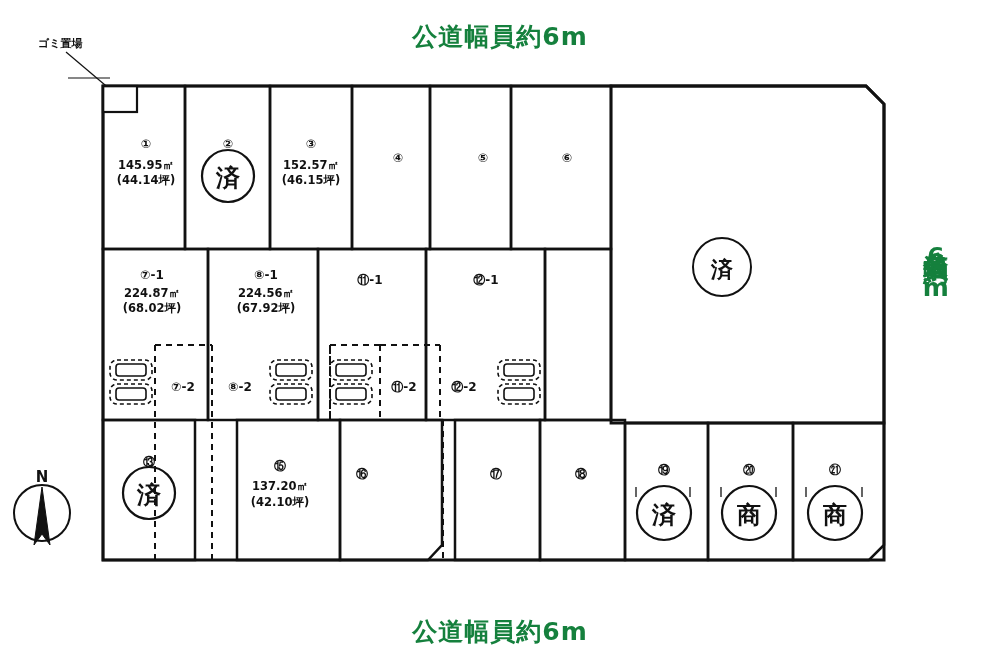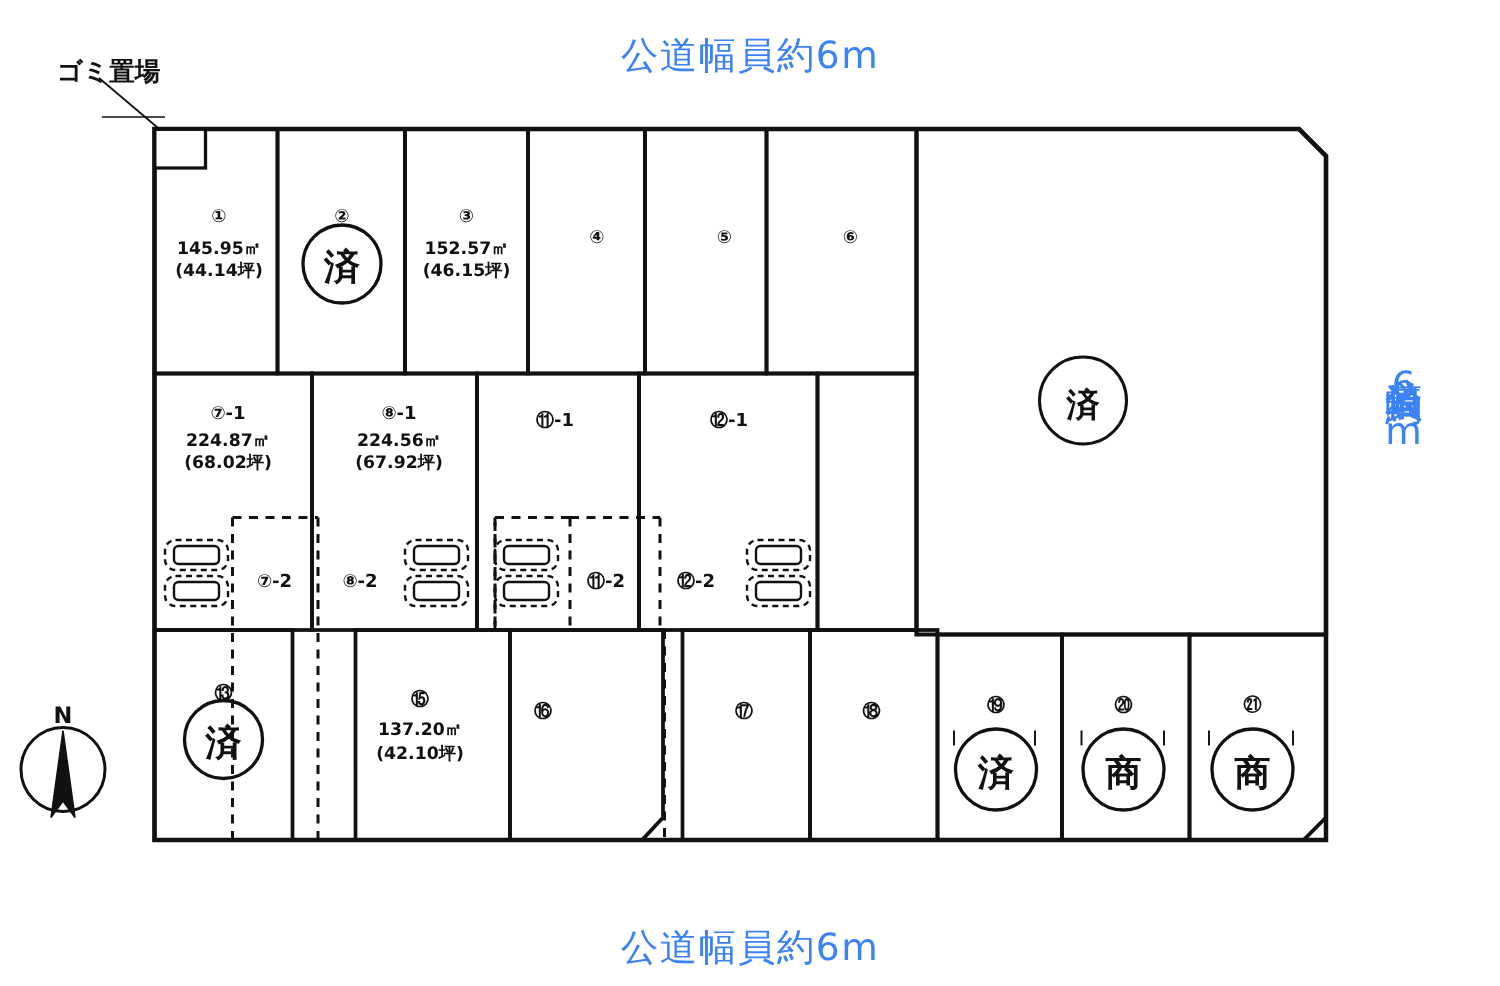--- a/index.html
+++ b/index.html
@@ -13,22 +13,22 @@
   #stage {
     position: relative;
     width: 1000px;
     height: 657px;
     background: #ffffff;
     overflow: hidden;
   }
   .road-label {
     position: absolute;
     font-family: "DejaVu Sans", "Liberation Sans", sans-serif;
-    font-weight: 400;
-    color: #3b82f6;
+    font-weight: 700;
+    color: #15803d;
     letter-spacing: 1px;
     white-space: nowrap;
   }
   #road-top {
     left: 0; right: 0;
     top: 20px;
     text-align: center;
     font-size: 25px;
   }
   #road-bottom {
@@ -43,21 +43,21 @@
     font-size: 25px;
     writing-mode: vertical-rl;
     text-orientation: upright;
     line-height: 1.05;
     letter-spacing: 2px;
   }
   #gomi-label {
     position: absolute;
     left: 38px;
     top: 36px;
-    font-size: 17px;
+    font-size: 11px;
     font-weight: 700;
     color: #111;
     white-space: nowrap;
   }
   svg#plan {
     position: absolute;
     left: 0;
     top: 0;
   }
   .plot-txt {

